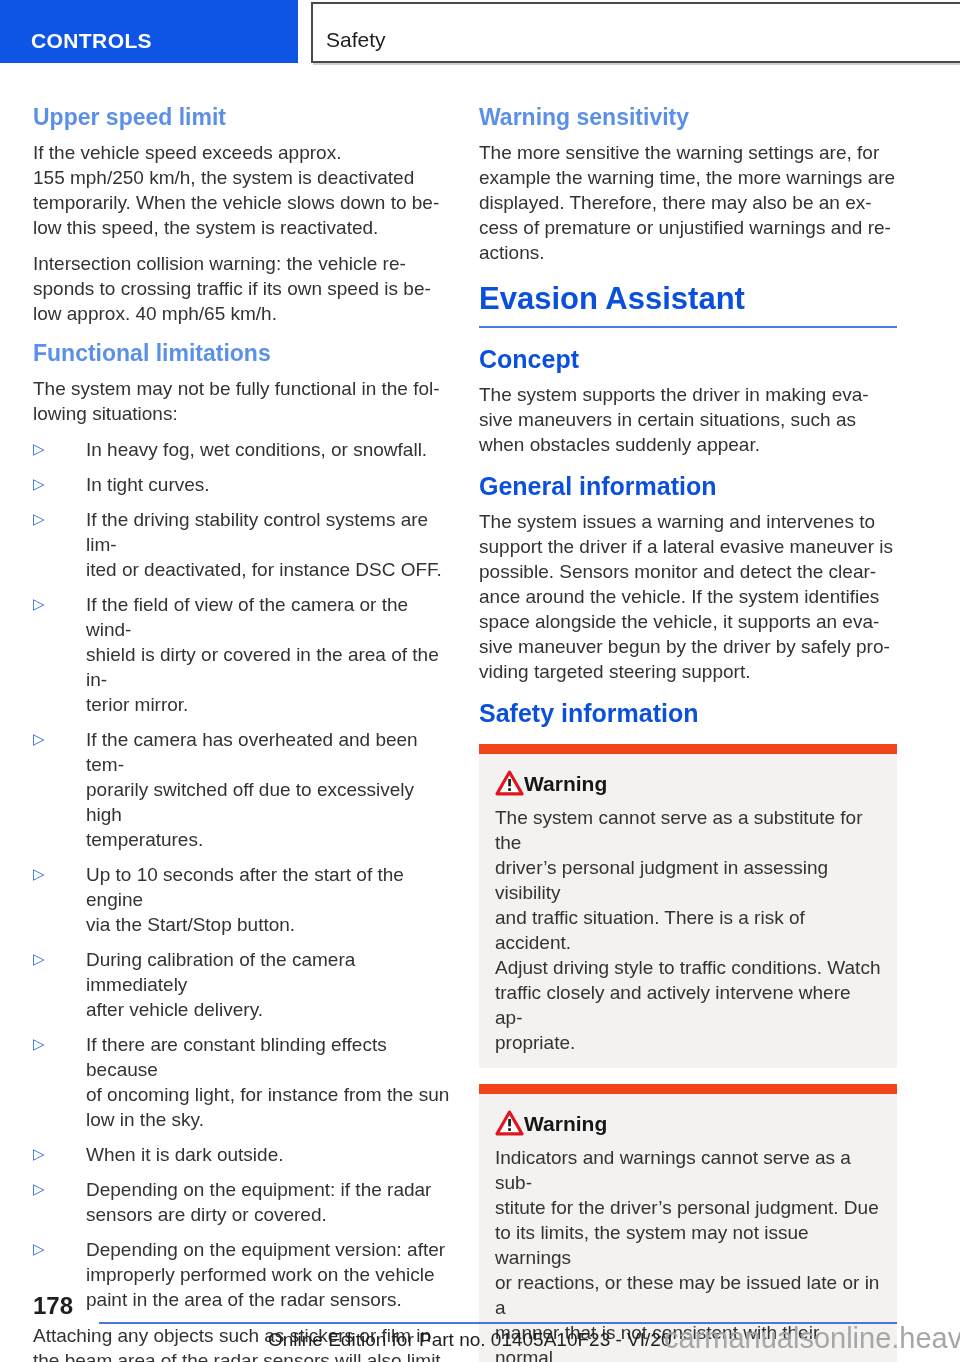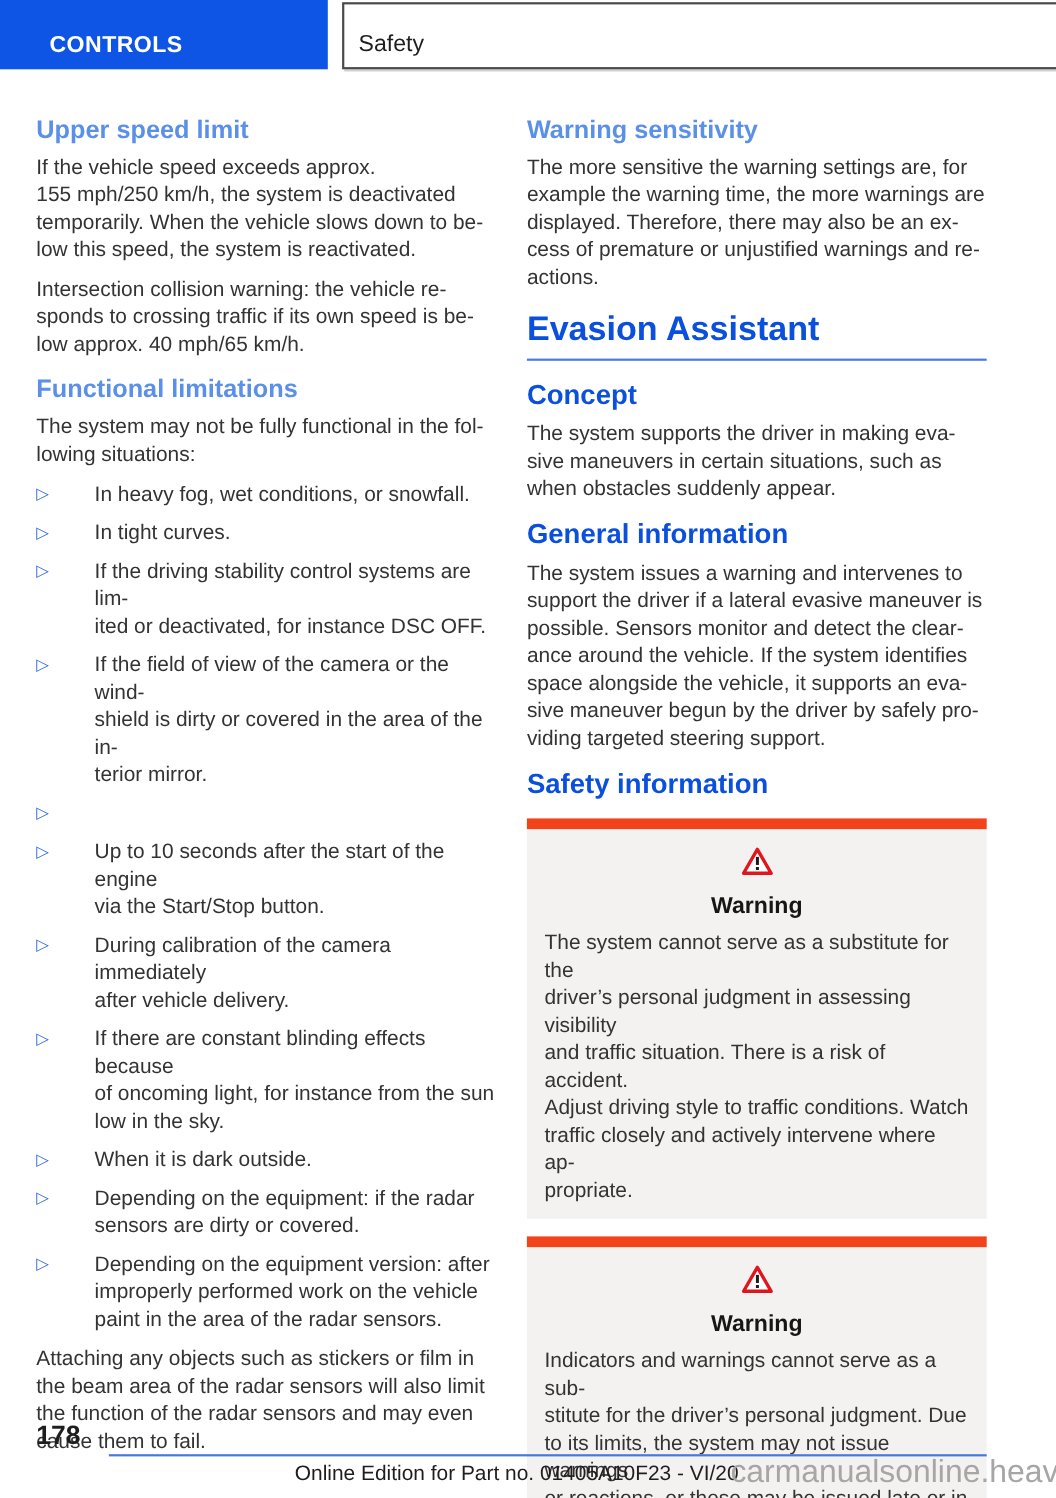--- a/index.html
+++ b/index.html
@@ -4,21 +4,21 @@
 <style>
   html,body{margin:0;padding:0;background:#ffffff;}
   .page{
     position:relative;width:960px;height:1362px;background:#ffffff;overflow:hidden;
     font-family:"Liberation Sans","DejaVu Sans",sans-serif;color:#333333;
   }
   
   .tab{
     position:absolute;left:0;top:0;width:298px;height:63px;background:#0E55E6;
     color:#ffffff;display:flex;align-items:flex-end;box-sizing:border-box;
-    padding:0 0 10px 45px;font-weight:bold;font-size:21px;letter-spacing:.4px;
+    padding:0 0 10px 31px;font-weight:bold;font-size:21px;letter-spacing:.4px;
   }
   .crumb{
     position:absolute;left:311px;top:2px;width:694px;height:61px;
     border:2px solid #4a4a4a;box-sizing:border-box;background:#ffffff;
     display:flex;align-items:flex-end;padding:0 0 9px 13px;font-size:21px;color:#1e1e1e;
     box-shadow:2px 2px 0 rgba(150,150,150,.45);
   }
   
   .col{position:absolute;top:104px;font-size:19px;line-height:25px;color:#333333;}
   .col-left{left:33px;width:419px;}
@@ -33,21 +33,21 @@
   h2.section{font-size:25px;line-height:30px;color:#0B50DC;font-weight:bold;margin:14px 0 8px;}
   
   ul.limitations{list-style:none;margin:4px 0 11px;padding:0;}
   ul.limitations li{display:flex;margin-bottom:10px;}
   .bullet-marker{flex:0 0 30px;color:#2E68E0;font-family:"DejaVu Sans",sans-serif;font-size:15px;line-height:25px;}
   .bullet-text{white-space:pre-line;margin-left:23px;}
   
   .warnbox{margin-top:16px;}
   .warnbox .bar{height:10px;background:#F2431B;}
   .warnbox .bx{background:#F3F2F0;padding:14px 16px 13px 16px;}
-  .warn-title{display:flex;align-items:center;gap:15px;font-size:21px;font-weight:bold;color:#161616;margin:2px 0 9px;flex-direction:column;}
+  .warn-title{display:flex;align-items:center;font-size:21px;font-weight:bold;color:#161616;margin:2px 0 9px;}
   .warn-text{font-size:19px;line-height:25px;color:#333333;white-space:pre-line;}
   .tri{display:flex;}
   
   .page-num{position:absolute;left:33px;top:1292px;font-size:24px;font-weight:bold;color:#1e1e1e;}
   .footer-line{position:absolute;left:99px;top:1322px;width:798px;border-top:2px solid #4678DE;}
   .edition{position:absolute;left:268px;top:1329px;font-size:19px;color:#1e1e1e;white-space:nowrap;}
   .watermark{position:absolute;left:664px;top:1322px;font-size:29px;color:#A6A6A6;white-space:nowrap;background:rgba(255,255,255,.0);}
 </style>
 </head>
 <body>
@@ -90,20 +90,23 @@
 ited or deactivated, for instance DSC OFF.</span>
       </li>
       <li>
         <span class="bullet-marker">▷</span>
         <span class="bullet-text">If the field of view of the camera or the wind-
 shield is dirty or covered in the area of the in-
 terior mirror.</span>
       </li>
       <li>
         <span class="bullet-marker">▷</span>
+        <span class="bullet-text">If the camera has overheated and been tem-
+porarily switched off due to excessively high
+temperatures.</span>
       </li>
       <li>
         <span class="bullet-marker">▷</span>
         <span class="bullet-text">Up to 10 seconds after the start of the engine
 via the Start/Stop button.</span>
       </li>
       <li>
         <span class="bullet-marker">▷</span>
         <span class="bullet-text">During calibration of the camera immediately
 after vehicle delivery.</span>

